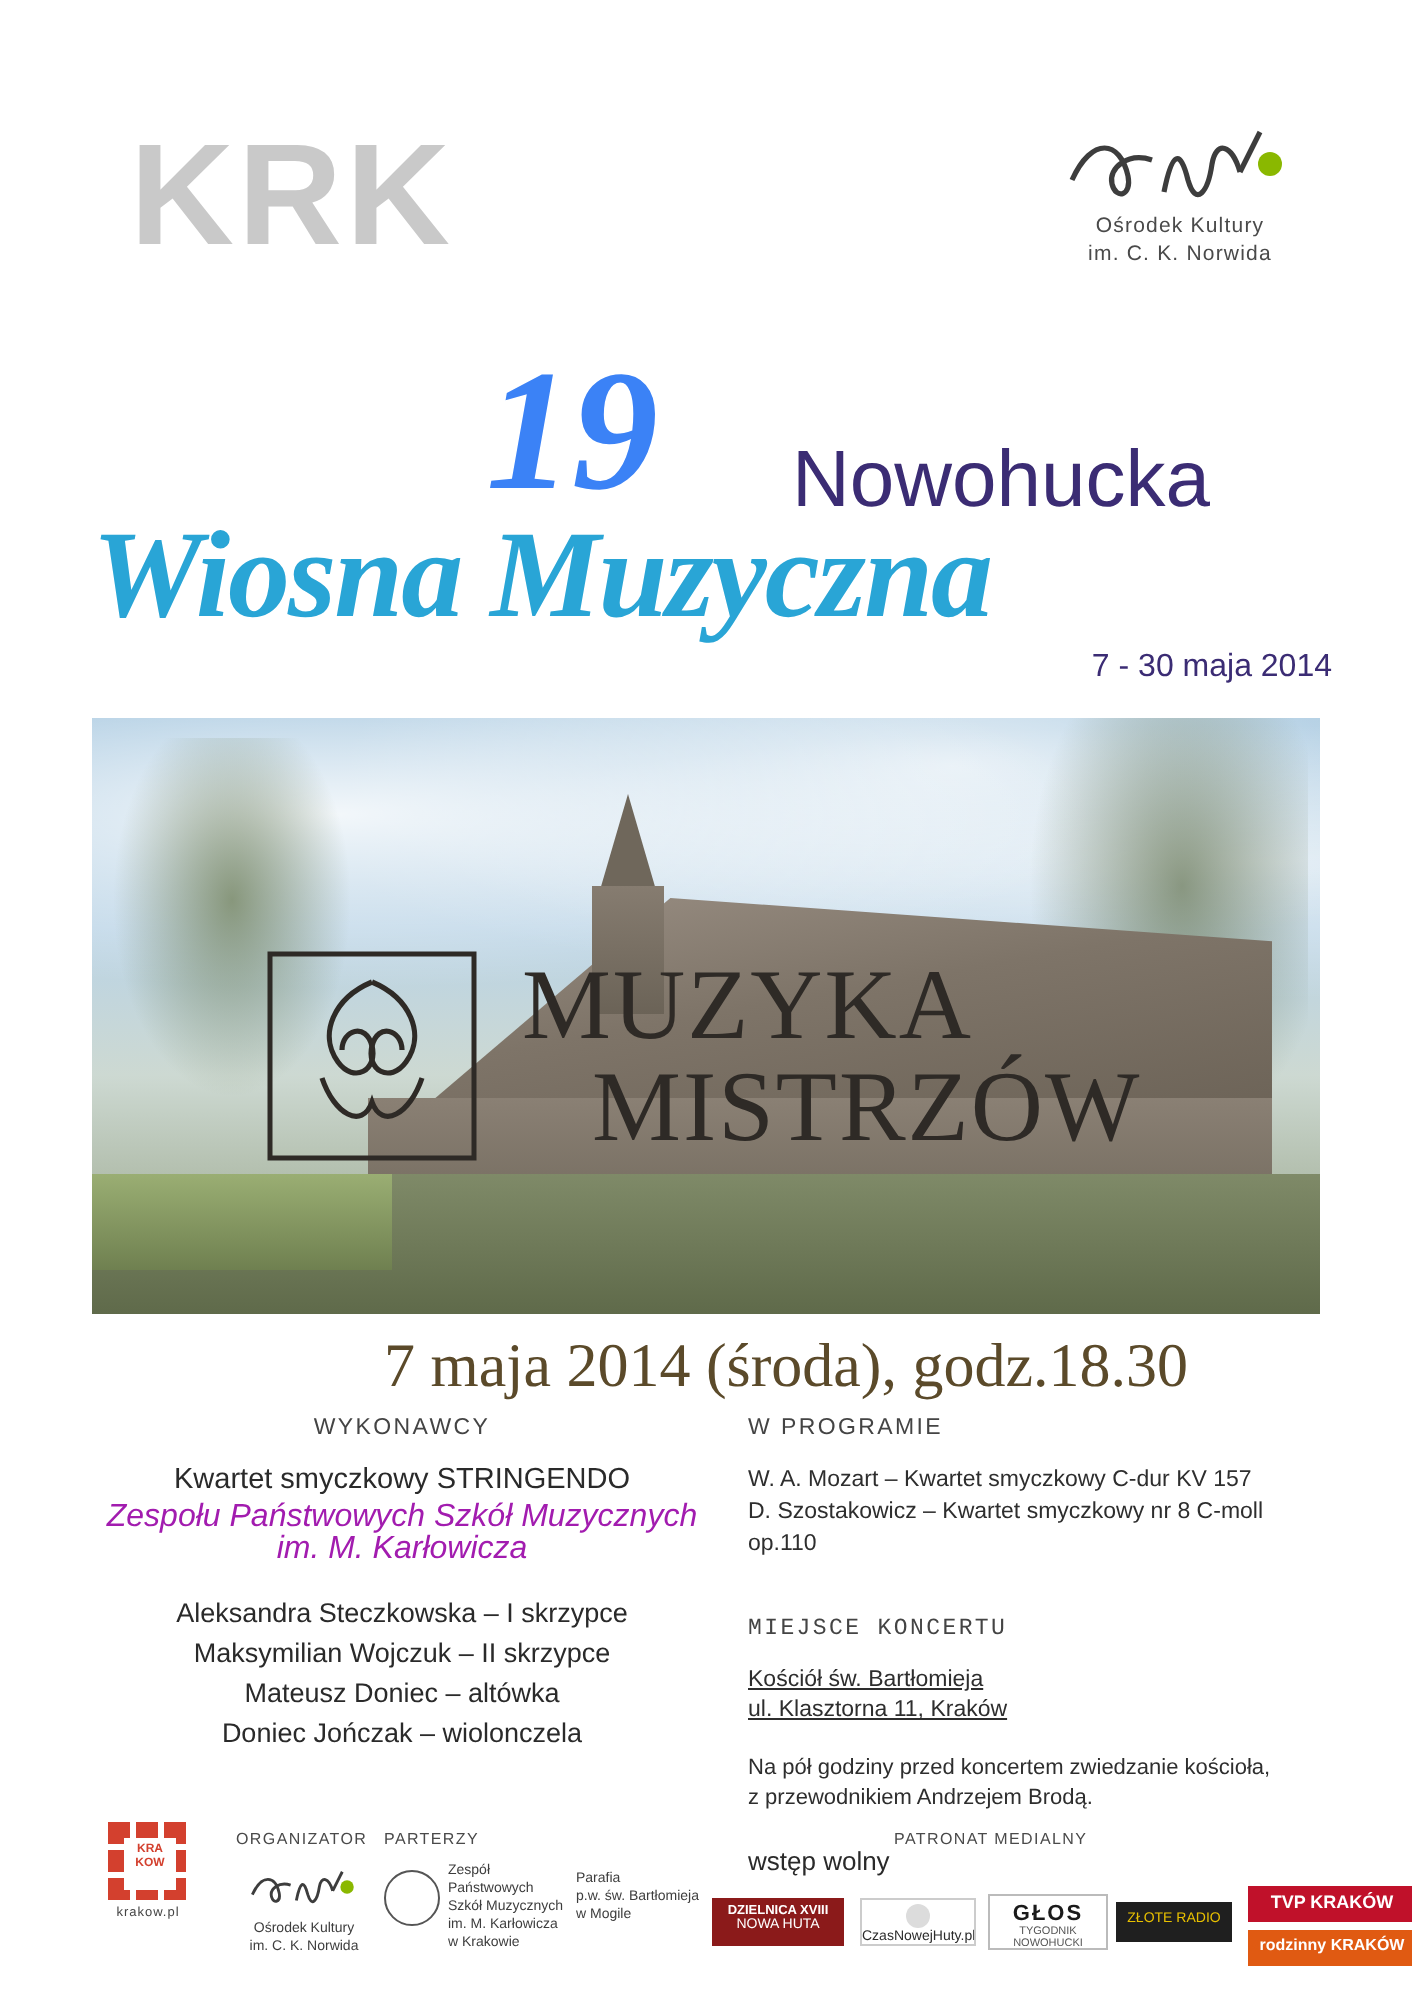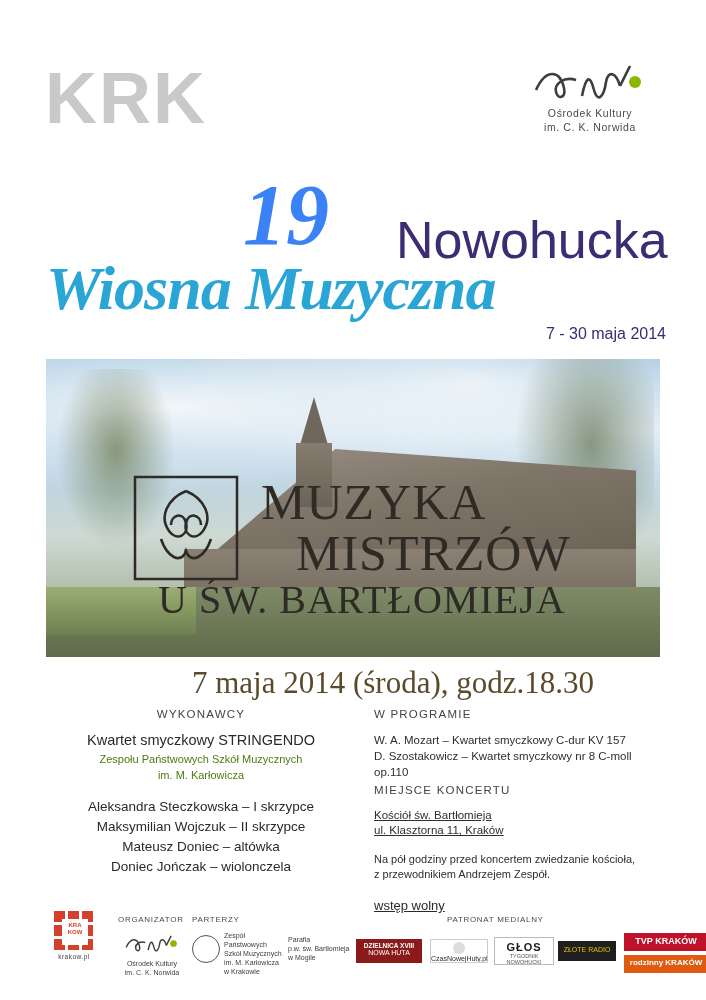--- a/index.html
+++ b/index.html
@@ -17,24 +17,25 @@
   .poster {
     position: relative;
     width: 706px;
     height: 1000px;
     background: #ffffff;
   }
 
   
   .krk-logo {
     position: absolute;
-    left: 45px;
+    left: 31px;
     top: 58px;
     width: 230px;
     height: 80px;
+    text-align: center;
   }
   .krk-text {
     font-family: "Liberation Sans", sans-serif;
     font-weight: bold;
     font-size: 72px;
     letter-spacing: 2px;
     color: #c9c9c9;
     line-height: 80px;
   }
   .norwid-logo {
@@ -73,21 +74,21 @@
     font-weight: bold;
     font-size: 86px;
     color: #3b82f6;
     line-height: 86px;
   }
   .nowohucka {
     position: absolute;
     left: 396px;
     top: 48px;
     font-family: "Liberation Sans", sans-serif;
-    font-size: 52px;
+    font-size: 40px;
     color: #3b2c74;
     line-height: 44px;
   }
   .wiosna {
     position: absolute;
     left: 46px;
     top: 83px;
     font-family: "Liberation Serif", serif;
     font-style: italic;
     font-weight: bold;
@@ -239,55 +240,56 @@
     letter-spacing: 1.2px;
     color: #444;
     margin-bottom: 12px;
   }
   .perf-main {
     font-size: 14.5px;
     color: #2a2a2a;
     margin-bottom: 3px;
   }
   .perf-sub {
-    font-size: 11px;
-    color: #4d7c0f;
+    font-size: 16px;
+    color: #a21caf;
     line-height: 16px;
+    font-style: italic;
   }
   .perf-list {
     margin-top: 14px;
     font-size: 13.5px;
     line-height: 20px;
     color: #2a2a2a;
   }
   .prog-item {
     font-size: 11.5px;
     line-height: 16px;
     color: #2e2e2e;
   }
   .right-head2 {
-    margin-top: 4px;
+    margin-top: 28px;
+    font-family: Liberation Mono, monospace;
   }
   .place-line {
     font-size: 11.5px;
     line-height: 15px;
     color: #2e2e2e;
     text-decoration: underline;
   }
   .note {
     margin-top: 14px;
     font-size: 11px;
     line-height: 15px;
     color: #2e2e2e;
   }
   .free {
     margin-top: 16px;
     font-size: 13px;
     color: #2a2a2a;
-    text-decoration: underline;
   }
 
   
   .footer {
     position: absolute;
     left: 0;
     top: 905px;
     width: 706px;
     height: 95px;
   }
@@ -364,21 +366,21 @@
   }
   .partner-2 {
     position: absolute;
     left: 288px;
     top: 30px;
     width: 72px;
   }
   .media-logos {
     position: absolute;
     left: 356px;
-    top: 26px;
+    top: 36px;
     width: 306px;
     height: 48px;
   }
   .logo-box {
     position: absolute;
     box-sizing: border-box;
     font-size: 7px;
     color: #fff;
     text-align: center;
     line-height: 1.1;
@@ -444,21 +446,20 @@
       <div class="emblem">
         <svg width="110" height="110" viewBox="0 0 110 110">
           <rect x="4" y="4" width="102" height="102" fill="none" stroke="#2e2a26" stroke-width="2.5"></rect>
           <path d="M55 18 C 36 26, 28 44, 38 58 C 46 69, 58 62, 55 50 C 52 38, 40 42, 40 52" fill="none" stroke="#2e2a26" stroke-width="2.6"></path>
           <path d="M55 18 C 74 26, 82 44, 72 58 C 64 69, 52 62, 55 50 C 58 38, 70 42, 70 52" fill="none" stroke="#2e2a26" stroke-width="2.6"></path>
           <path d="M30 66 C 36 84, 50 92, 55 78 C 60 92, 74 84, 80 66" fill="none" stroke="#2e2a26" stroke-width="2.6"></path>
         </svg>
       </div>
       <div class="mt-line mt-1">MUZYKA</div>
       <div class="mt-line mt-2">MISTRZÓW</div>
-      <div class="mt-line mt-3">U ŚW. BARTŁOMIEJA</div>
     </div>
   </div>
 
   <div class="date-main">7 maja 2014 (środa), godz.18.30</div>
 
   <div class="details">
 
     <div class="col-left">
       <div class="sec-head">WYKONAWCY</div>
       <div class="perf-main">Kwartet smyczkowy STRINGENDO</div>
@@ -476,21 +477,21 @@
       <div class="sec-head">W PROGRAMIE</div>
       <div class="prog-item">W. A. Mozart – Kwartet smyczkowy C-dur KV 157</div>
       <div class="prog-item">D. Szostakowicz – Kwartet smyczkowy nr 8 C-moll op.110</div>
 
       <div class="sec-head right-head2">MIEJSCE KONCERTU</div>
       <div class="place-line">Kościół św. Bartłomieja</div>
       <div class="place-line">ul. Klasztorna 11, Kraków</div>
 
       <div class="note">
         <div>Na pół godziny przed koncertem zwiedzanie kościoła,</div>
-        <div>z przewodnikiem Andrzejem Zespół.</div>
+        <div>z przewodnikiem Andrzejem Brodą.</div>
       </div>
 
       <div class="free">wstęp wolny</div>
     </div>
   </div>
 
   <div class="footer">
 
     <div class="krakow-pl">
       <div class="krakow-grid">

